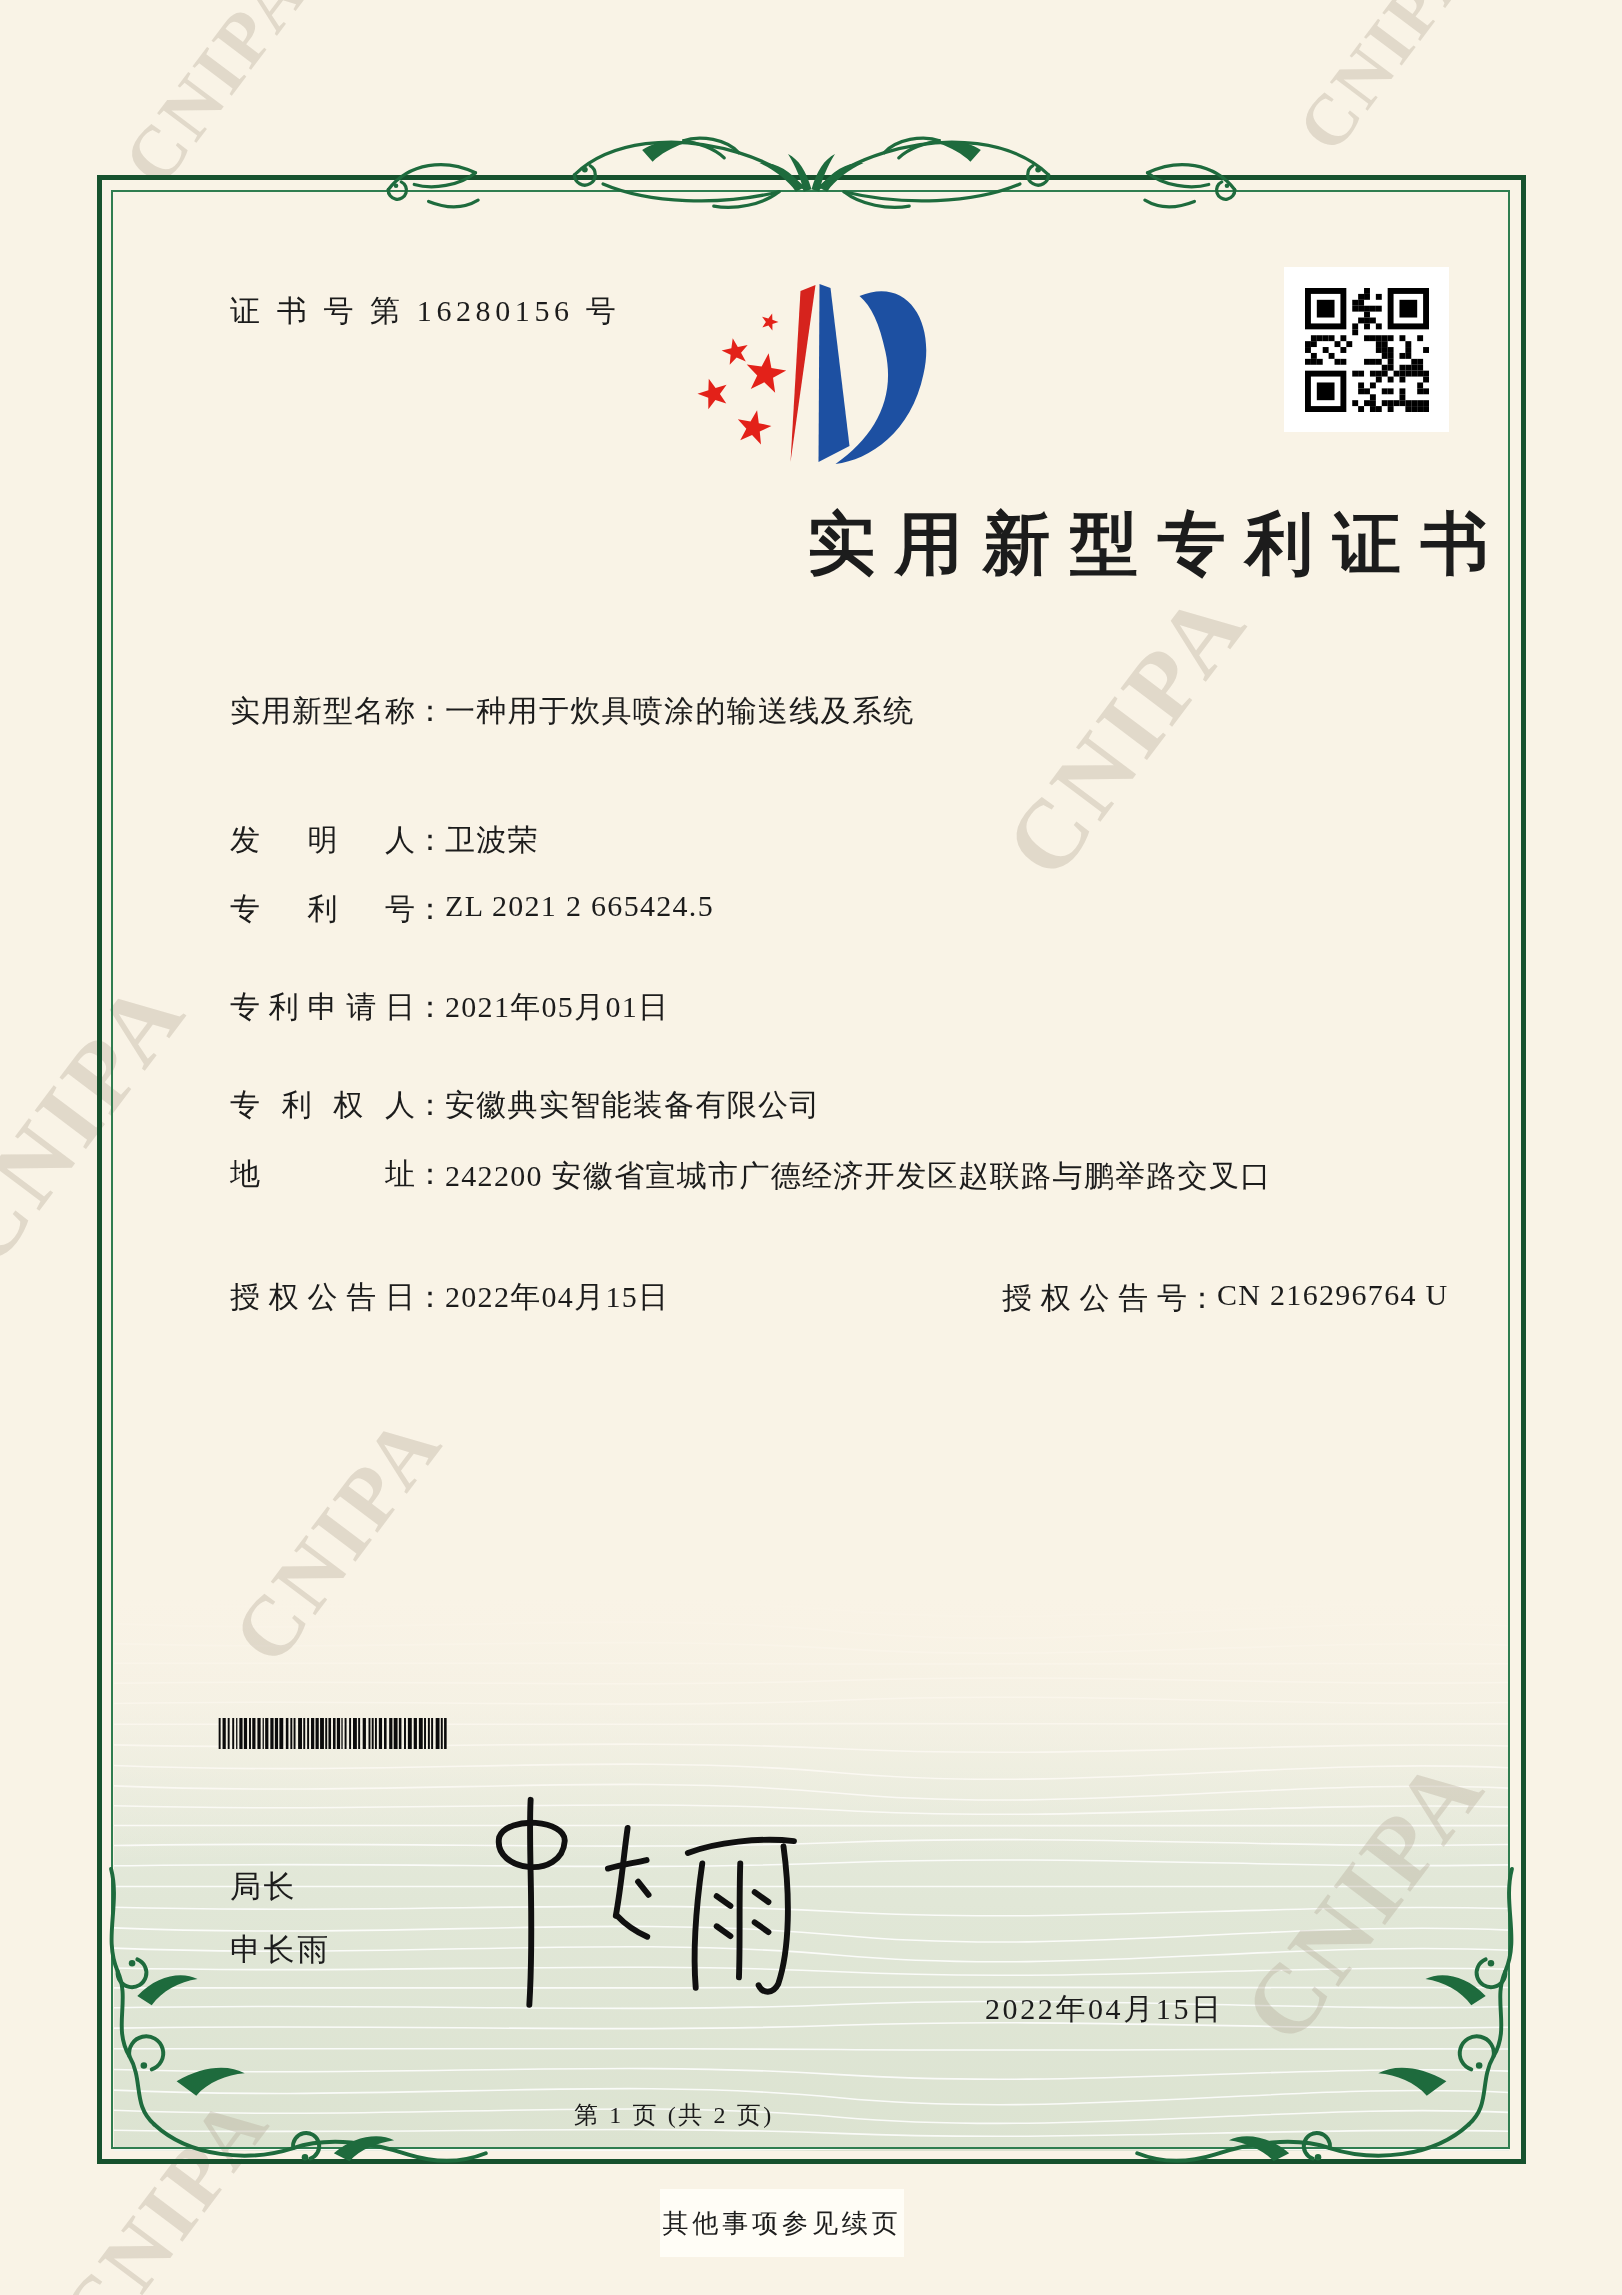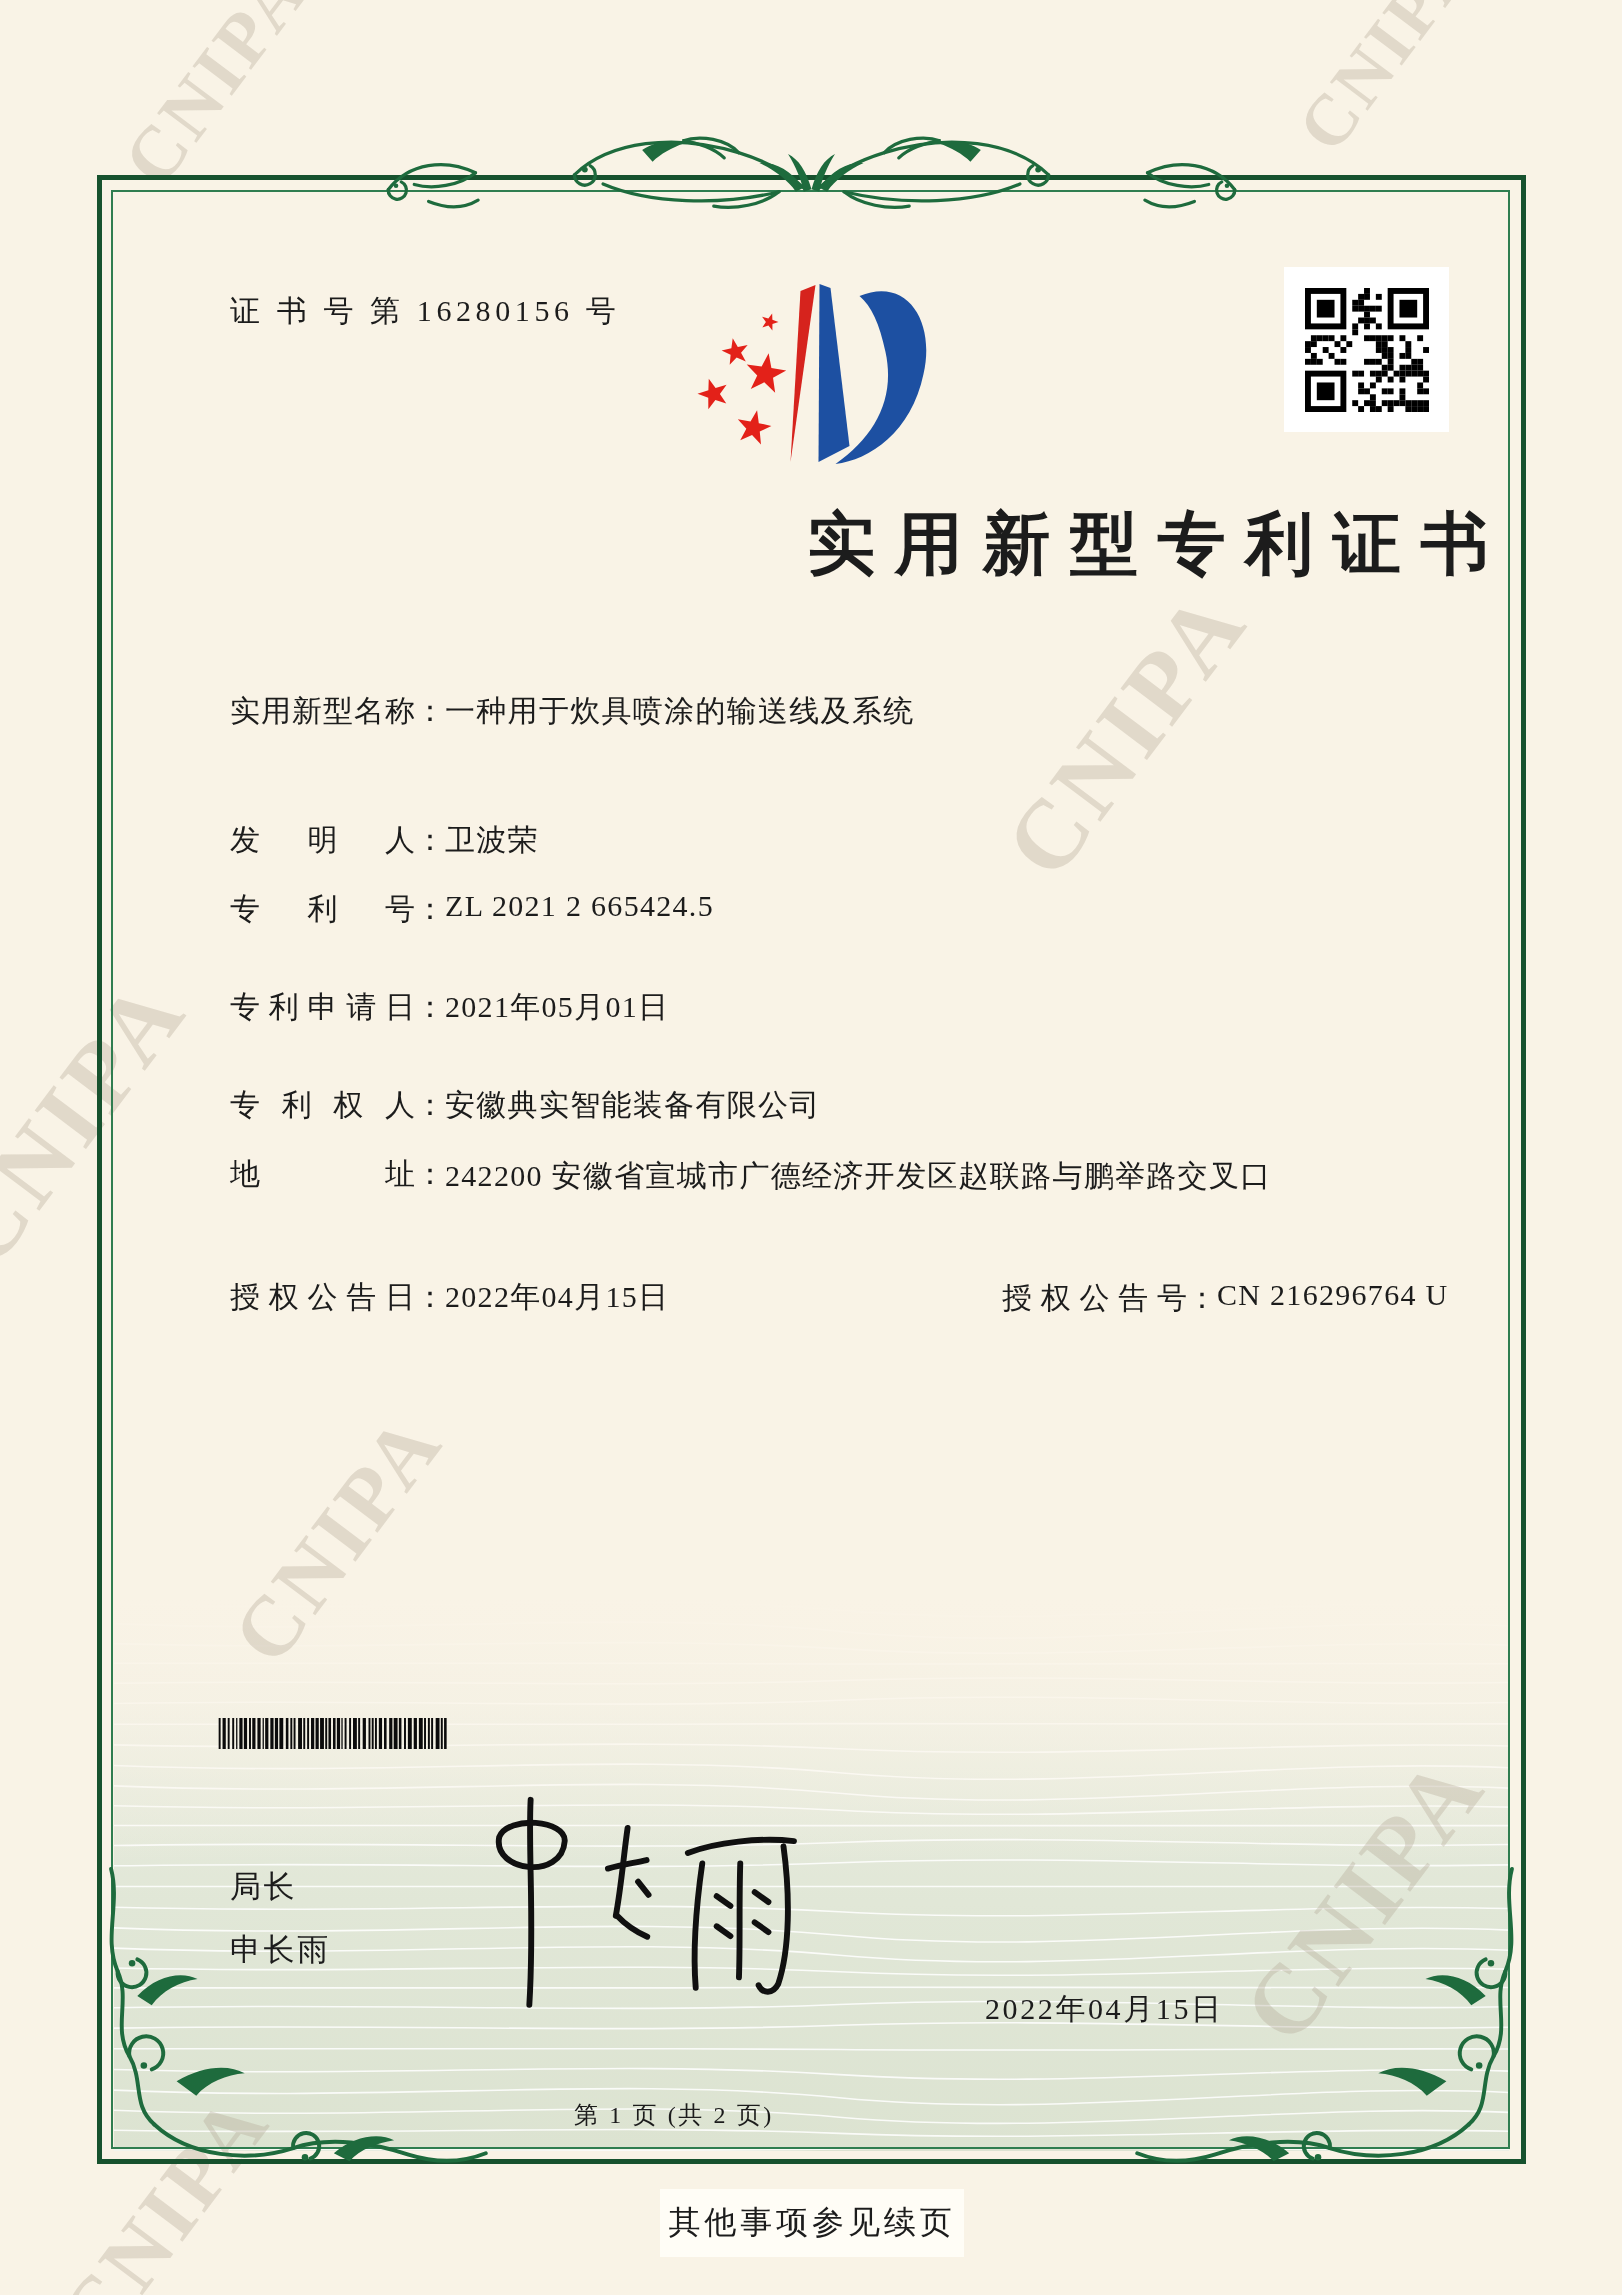--- a/index.html
+++ b/index.html
@@ -77,23 +77,23 @@
   }
   .bodytext p{margin:0;text-indent:2em;}
   
   .barcode{left:217px;top:1718px;z-index:5;}
   .signer{left:230px;z-index:5;font-family:"Liberation Sans","DejaVu Sans",sans-serif;
     font-weight:400;font-size:31px;letter-spacing:2.6px;}
   .sig{left:452px;top:1790px;z-index:5;}
   .issue-date{left:985px;top:1989px;font-size:30px;letter-spacing:2.6px;z-index:5;}
   .pageinfo{left:113px;top:2099px;width:1122px;text-align:center;font-size:24px;letter-spacing:2.6px;z-index:5;}
   .note{
-    left:660px;top:2189px;width:304px;height:68px;background:#fffdf6;z-index:5;
+    left:660px;top:2189px;width:244px;height:68px;background:#fffdf6;z-index:5;
     display:flex;align-items:center;justify-content:center;
-    font-size:32px;letter-spacing:3.9px;
+    font-size:26px;letter-spacing:3.9px;
   }
 </style>
 </head>
 <body>
 
 <div class="waves">
   <svg id="wave-svg" width="1395" height="554" viewBox="0 0 2132 846">
       <path d="M-30,8 C 426.40000000000003,27.463535756926344 746.1999999999999,-11.463535756926344 1108.64,19.678121454155807 S 1812.2,-5.6244750298484405 2162,13.839060727077904" fill="none" stroke="rgba(255,255,255,0.85)" stroke-width="2.4"></path>
       <path d="M-30,39 C 426.40000000000003,60.58156209405112 746.1999999999999,17.418437905948878 1108.64,51.948937256430675 S 1812.2,23.892906534164215 2162,45.474468628215334" fill="none" stroke="rgba(255,255,255,0.85)" stroke-width="2.4"></path>
       <path d="M-30,70 C 426.40000000000003,84.24802194914342 746.1999999999999,55.75197805085657 1108.64,78.54881316948605 S 1812.2,60.0263846355996 2162,74.27440658474303" fill="none" stroke="rgba(255,255,255,0.85)" stroke-width="2.4"></path>

